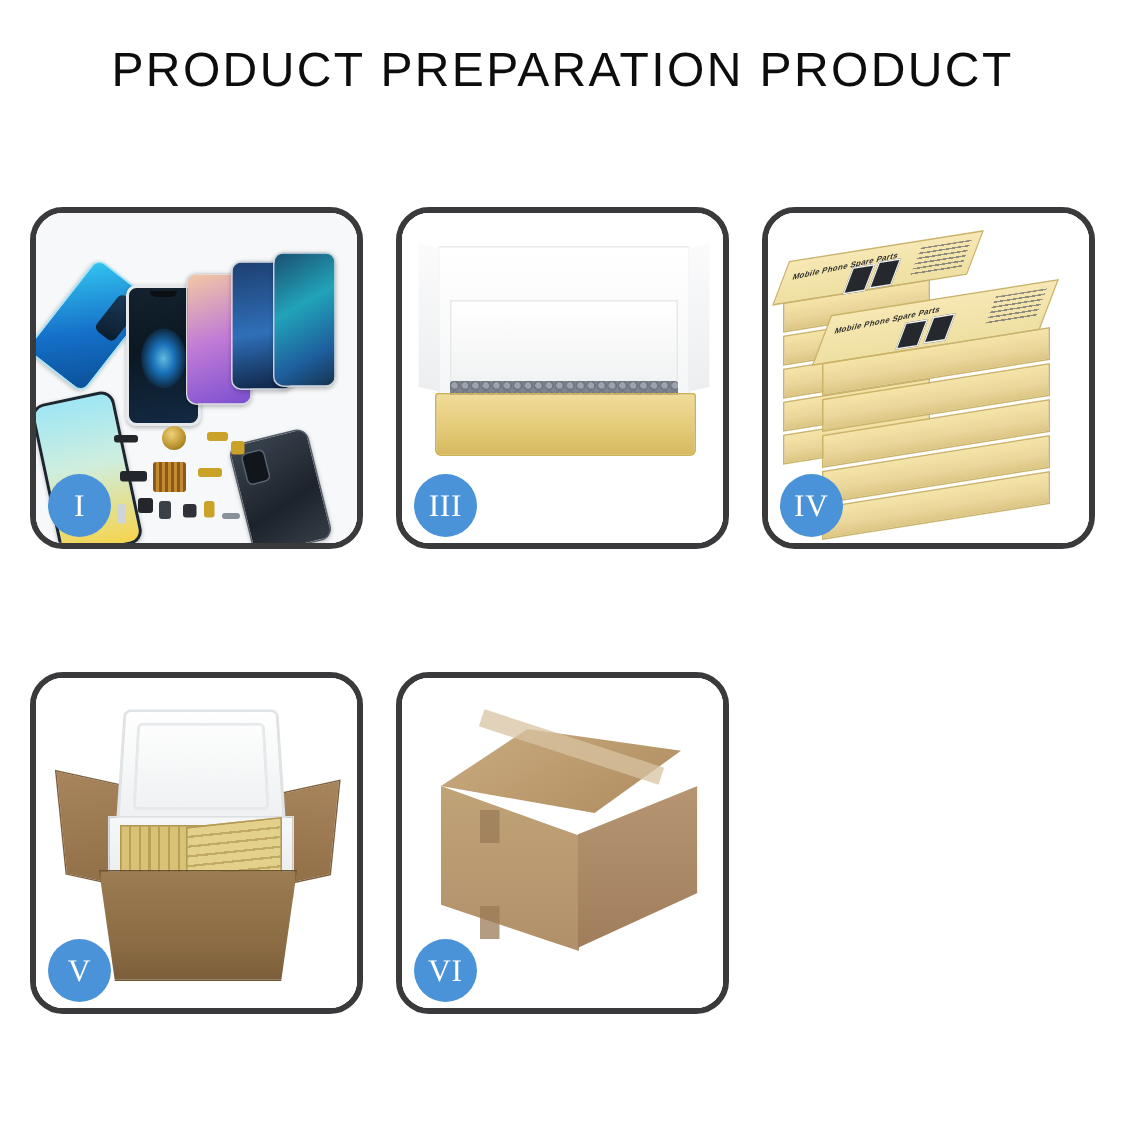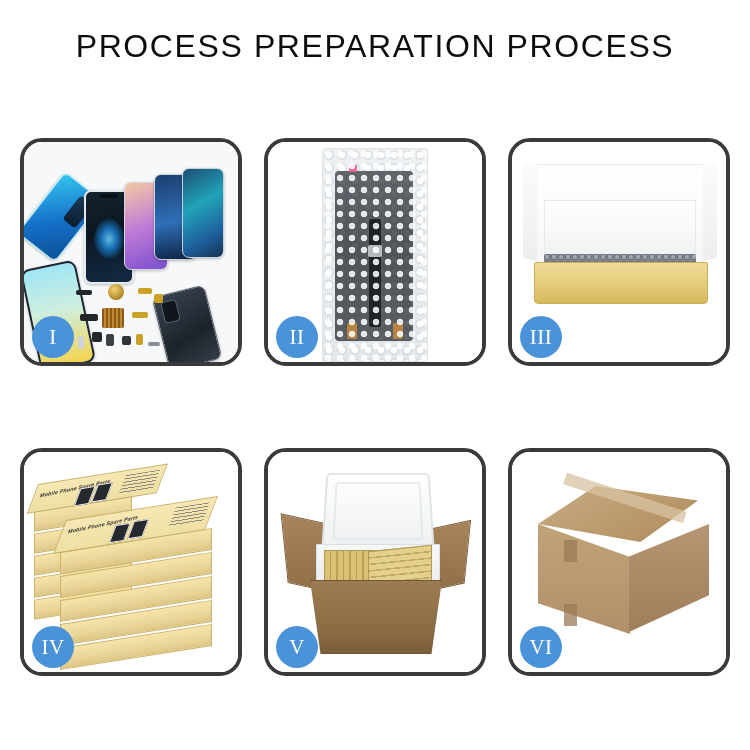--- a/index.html
+++ b/index.html
@@ -369,21 +369,21 @@
   .box-glare{
     position:absolute; left:110px; top:-6px; width:72px; height:28px;
     background: linear-gradient(120deg, rgba(255,255,255,.9), rgba(255,255,255,0));
     transform: rotate(-12deg);
   }
 </style>
 </head>
 <body>
 
 <div class="header">
-  <h1 class="page-title">PROCESS PREPARATION PROCESS</h1>
+  <h1 class="page-title">PRODUCT PREPARATION PRODUCT</h1>
 </div>
 
 <div class="grid">
 
   <div class="panel">
     <div class="panel-inner">
       <div class="p1-bg"></div>
       <div class="ph p-a"></div>
       <div class="ph p-b">
         <div class="notch"></div>
@@ -408,35 +408,20 @@
         <div class="part" style="width:8px;height:12px;left:30px;top:50px;background:#3c4148;"></div>
         <div class="part" style="width:9px;height:9px;left:46px;top:52px;background:#2e3238;"></div>
         <div class="part gold" style="width:7px;height:11px;left:60px;top:50px;"></div>
         <div class="part" style="width:6px;height:13px;left:2px;top:52px;background:#cfd4da;"></div>
         <div class="part" style="width:12px;height:4px;left:72px;top:58px;background:#8a9099;"></div>
       </div>
     </div>
     <div class="badge">I</div>
   </div>
 
-  <div class="panel">
-    <div class="panel-inner">
-      <div class="p2-bg"></div>
-      <div class="bubble-bag">
-        <div class="lcd-inside"></div>
-        <div class="lcd-flex"></div>
-        <div class="lcd-conn"></div>
-        <div class="lcd-tab l"></div>
-        <div class="lcd-tab r"></div>
-        <div class="pink-mark"></div>
-        <div class="bubble-sheen"></div>
-      </div>
-    </div>
-    <div class="badge">II</div>
-  </div>
 
   <div class="panel">
     <div class="panel-inner">
       <div class="p3-bg"></div>
       <div class="mailer-lid"></div>
       <div class="foam-pad"></div>
       <div class="mailer-bubbles"></div>
       <div class="mailer-body"></div>
     </div>
     <div class="badge">III</div>

